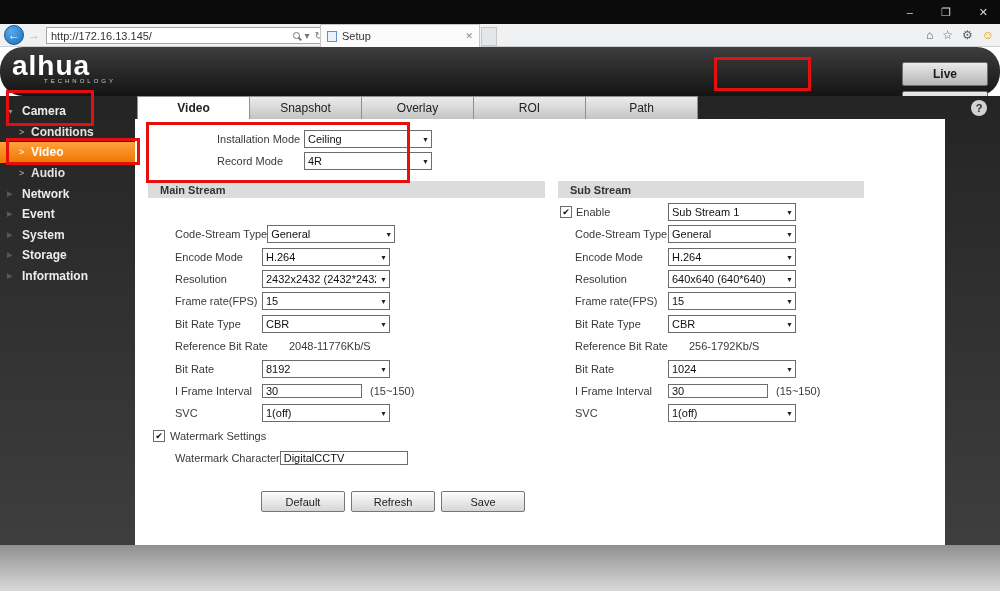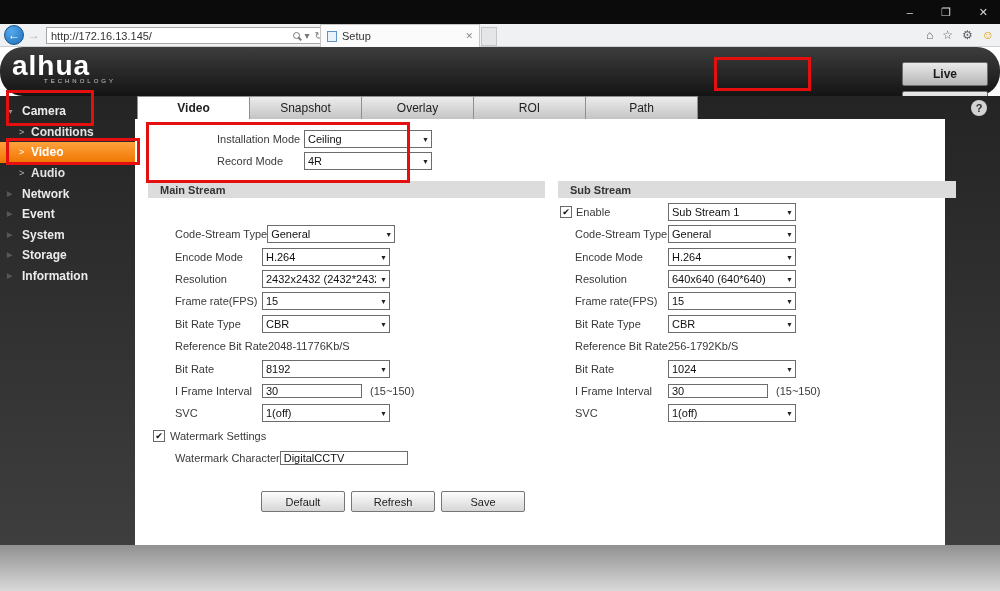--- a/index.html
+++ b/index.html
@@ -71,30 +71,30 @@
   .install .frow { height:22px; }
   .rows .frow { height:22.4px; }
   .flabel { flex:0 0 87px; font-size:11px; color:#3a3a3a; white-space:nowrap; }
   #sub-rows .flabel { flex:0 0 93px; }
   .select { width:128px; height:18px; background:#fff; border:1px solid #6c6c6c; position:relative; display:flex; align-items:center;
             padding:0 13px 0 3px; font-size:11px; color:#111; cursor:pointer; }
   .sval { flex:1; white-space:nowrap; overflow:hidden; }
   .sarrow { position:absolute; right:2px; top:50%; transform:translateY(-50%); font-size:7px; color:#222; }
   .tinput { width:100px; height:14px; border:1px solid #6c6c6c; background:#fff; font-size:11px; color:#111;
             display:flex; align-items:center; padding:0 3px; cursor:text;text-align:center; }
-  .fstatic { font-size:11px; color:#3a3a3a; }
+  .fstatic { font-size:11px; color:#3a3a3a;margin-left:21px; }
   .fsuffix { font-size:11px; color:#3a3a3a; margin-left:8px; }
   .cb { width:12px; height:12px; border:1px solid #6a6a6a; background:#fff; display:inline-flex; align-items:center; justify-content:center;
         flex:0 0 auto; cursor:pointer; }
   .cb .chk { font-size:9px; line-height:1; color:#111; }
 
   .sec-hdr { position:absolute; height:17px; background:#dcdcdc; display:flex; align-items:center; padding-left:12px;
              font-size:11px; font-weight:bold; color:#333; }
   .hdr-main { left:13px; top:62px; width:397px; }
-  .hdr-sub { left:423px; top:62px; width:398px; }
+  .hdr-sub { left:423px; top:62px; width:306px; }
 
   #main-rows { position:absolute; left:40px; top:104px; width:350px; }
   #sub-rows { position:absolute; left:440px; top:104px; width:360px; }
   .enable-row { position:absolute; left:425px; top:82px; height:22px; display:flex; align-items:center; }
   .elabel { width:92px; margin-left:4px; font-size:11px; color:#3a3a3a; }
 
   .wm { position:absolute; left:18px; top:306px; font-size:11px; color:#3a3a3a; }
   .wm-row1 { display:flex; align-items:center; height:22px; gap:5px; }
   .wm-row2 { display:flex; align-items:center; height:22px; margin-left:22px; }
   .wminput { width:128px; }

